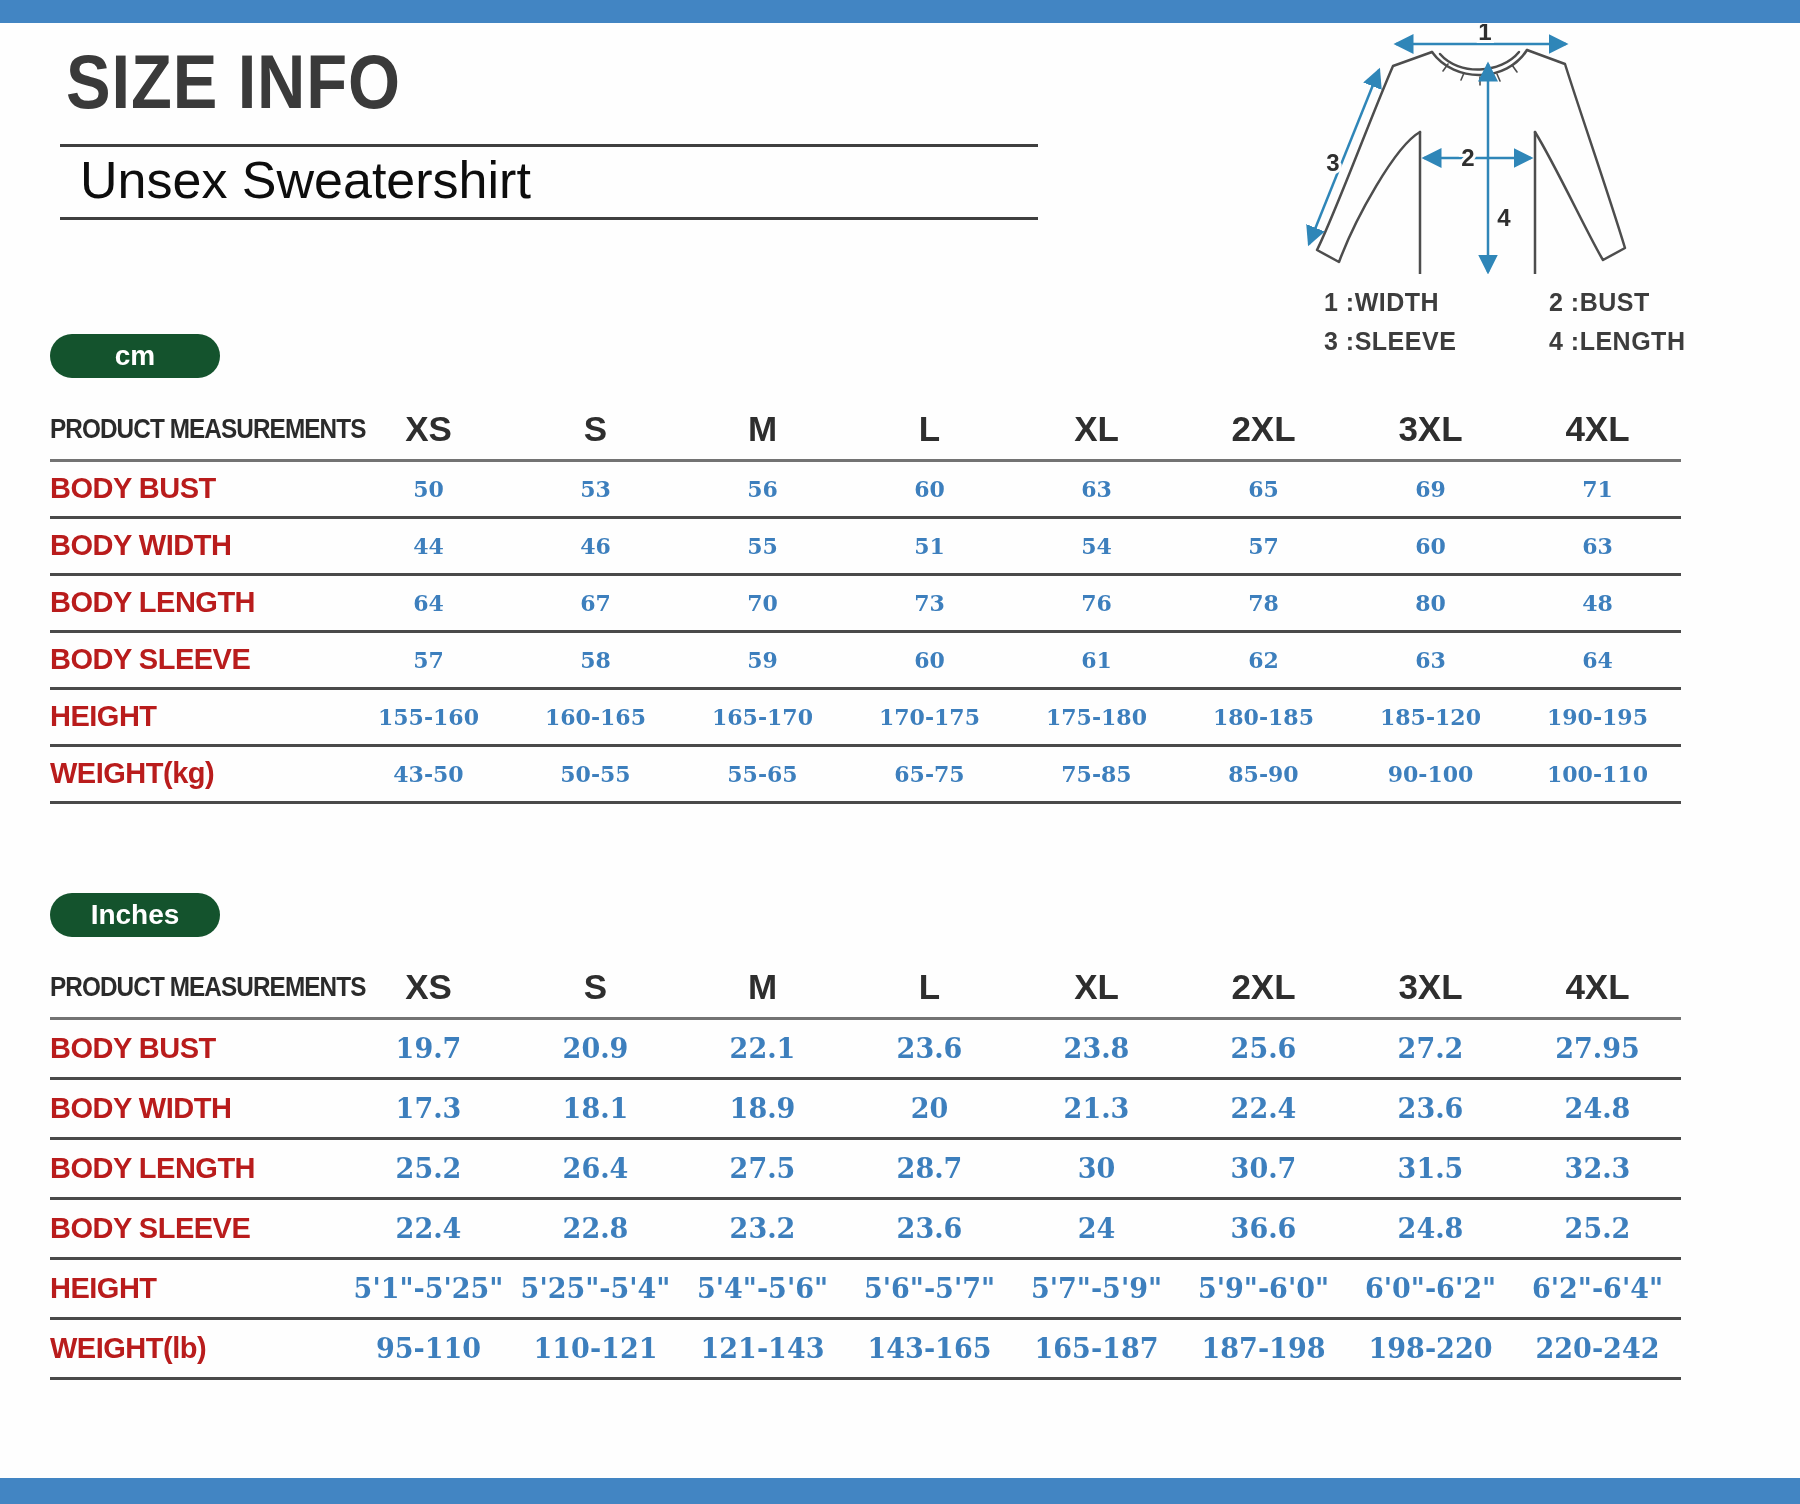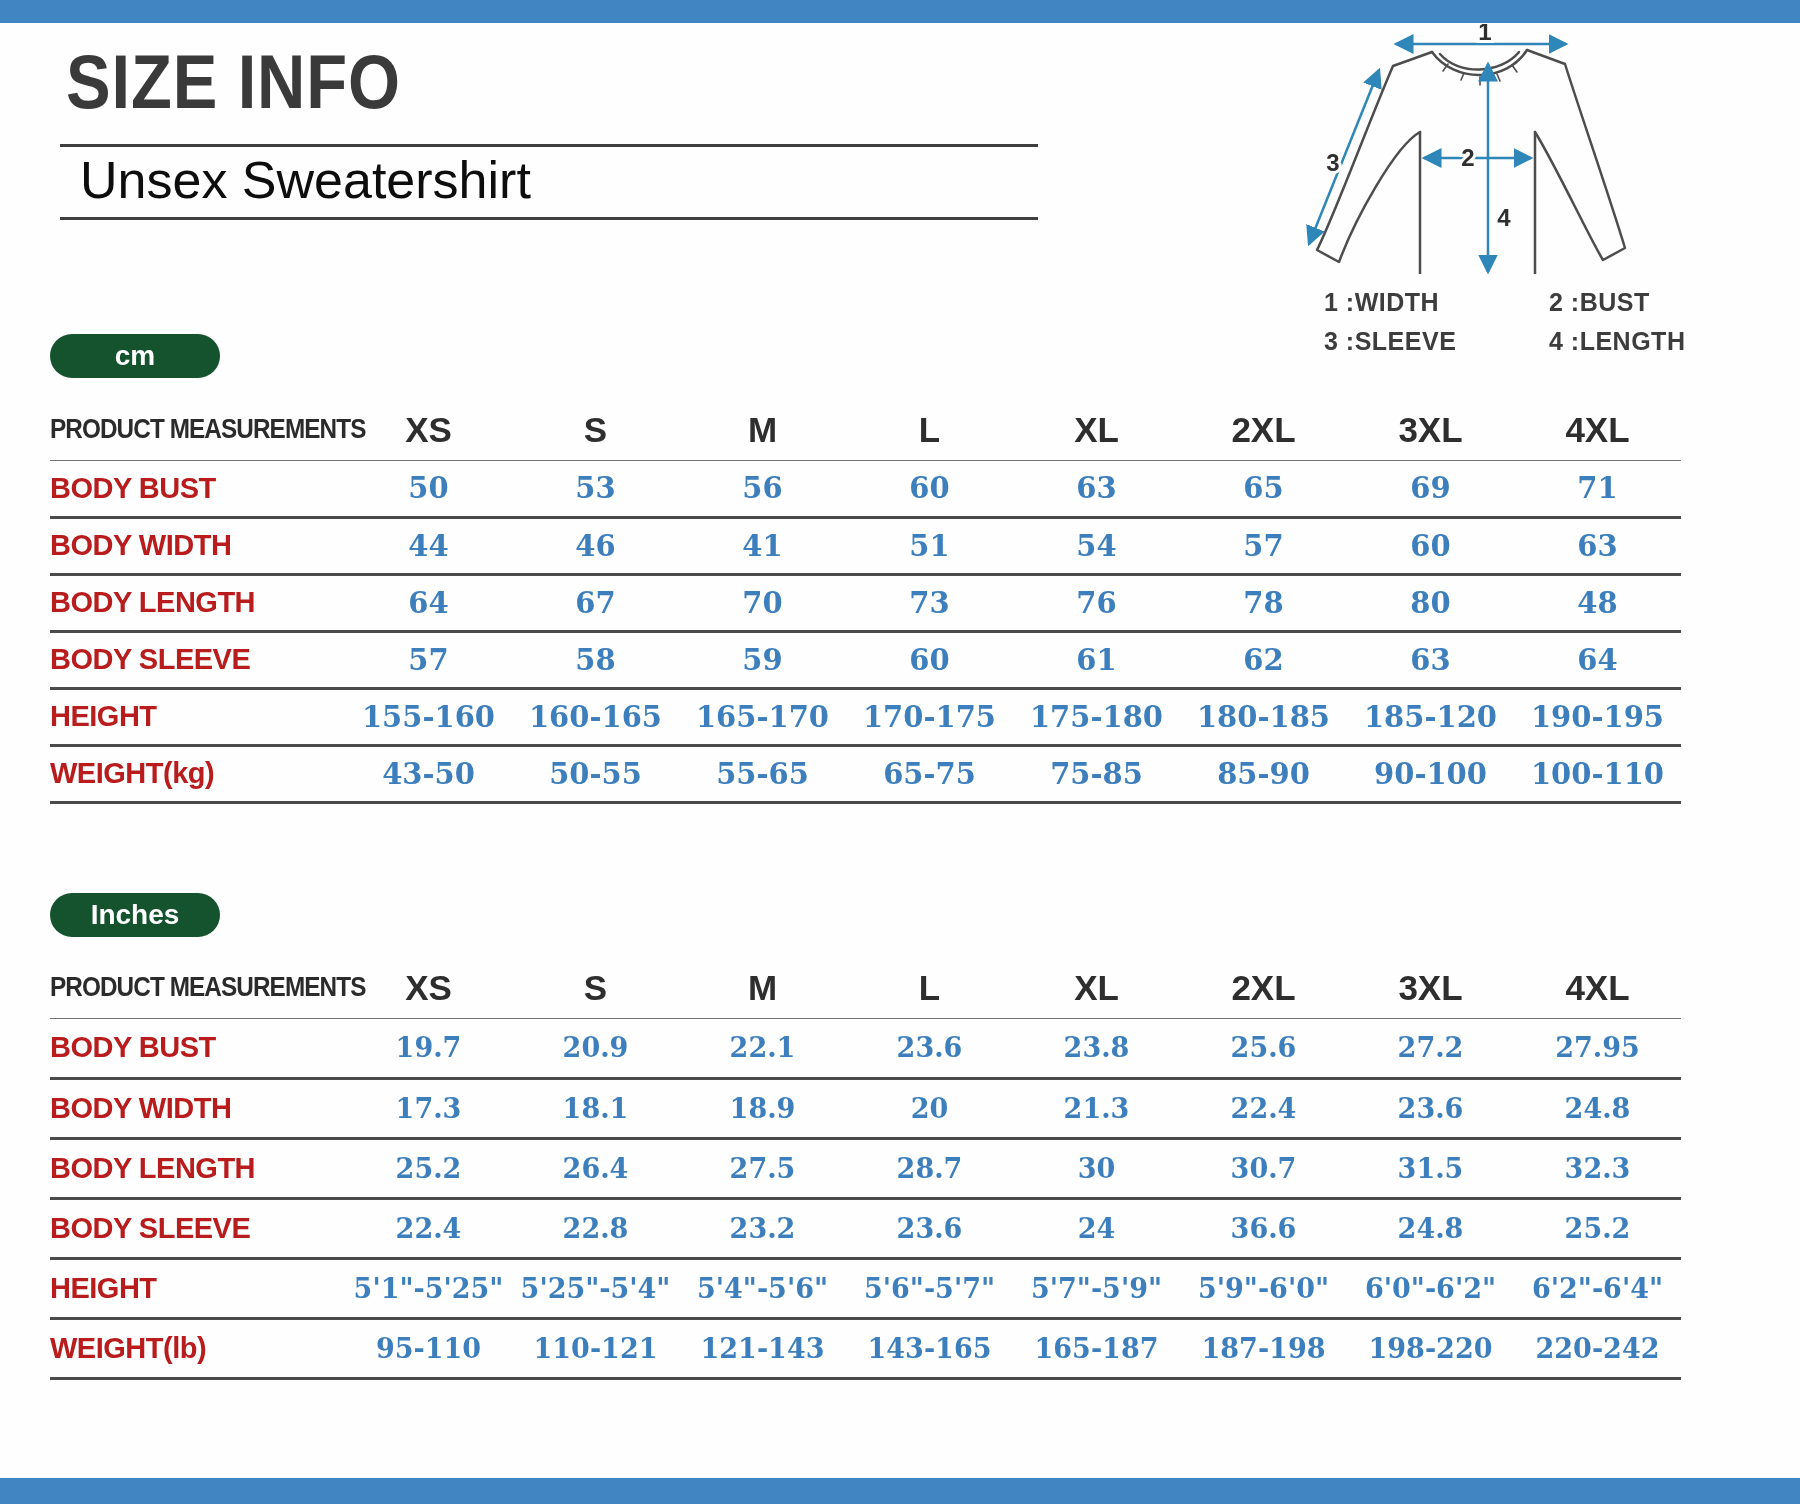--- a/index.html
+++ b/index.html
@@ -52,42 +52,42 @@
 
   
   .size-table {
     position:absolute; left:50px;
     width:1631px; border-collapse:collapse; table-layout:fixed;
   }
   .table-cm { top:400px; }
   .table-inches { top:958px; }
   .size-table th, .size-table td { vertical-align:middle; }
   .size-table col.label-col { width:295px; }
-  .size-table thead tr { height:60px; border-bottom:1px solid #737373; }
+  .size-table thead tr { height:60px; border-bottom:3px solid #737373; }
   .table-cm tbody tr { height:57px; border-bottom:3px solid #4a4a4a; }
   .table-inches tbody tr { height:60px; border-bottom:3px solid #4a4a4a; }
   th.corner { text-align:left; }
   th.corner span {
     display:inline-block; transform:scaleX(0.9); transform-origin:left center;
     font-size:27px; font-weight:800; color:#2b2b2b; letter-spacing:-1px;
     white-space:nowrap;
   }
   th.size-col {
     text-align:center; font-size:35px; font-weight:800; color:#2e2e2e;
   }
   th.row-label {
     text-align:left; font-size:29px; font-weight:800;
     color:#b91c1c; letter-spacing:-0.5px; white-space:nowrap;
   }
   .size-table td {
     text-align:center;
     font-family:"DejaVu Serif", serif;
     font-weight:700; color:#3d7fbd;
   }
-  .table-cm td { font-size:29px; }
+  .table-cm td { font-size:22px; }
   .table-inches td { font-size:27px; }
 </style>
 </head>
 <body>
 
 <div class="page">
 
   <div class="bar bar-top"></div>
 
   <div class="size-info-title">SIZE INFO</div>
@@ -161,21 +161,21 @@
           <td>60</td>
           <td>63</td>
           <td>65</td>
           <td>69</td>
           <td>71</td>
         </tr>
         <tr>
           <th class="row-label">BODY WIDTH</th>
           <td>44</td>
           <td>46</td>
-          <td>41</td>
+          <td>55</td>
           <td>51</td>
           <td>54</td>
           <td>57</td>
           <td>60</td>
           <td>63</td>
         </tr>
         <tr>
           <th class="row-label">BODY LENGTH</th>
           <td>64</td>
           <td>67</td>

